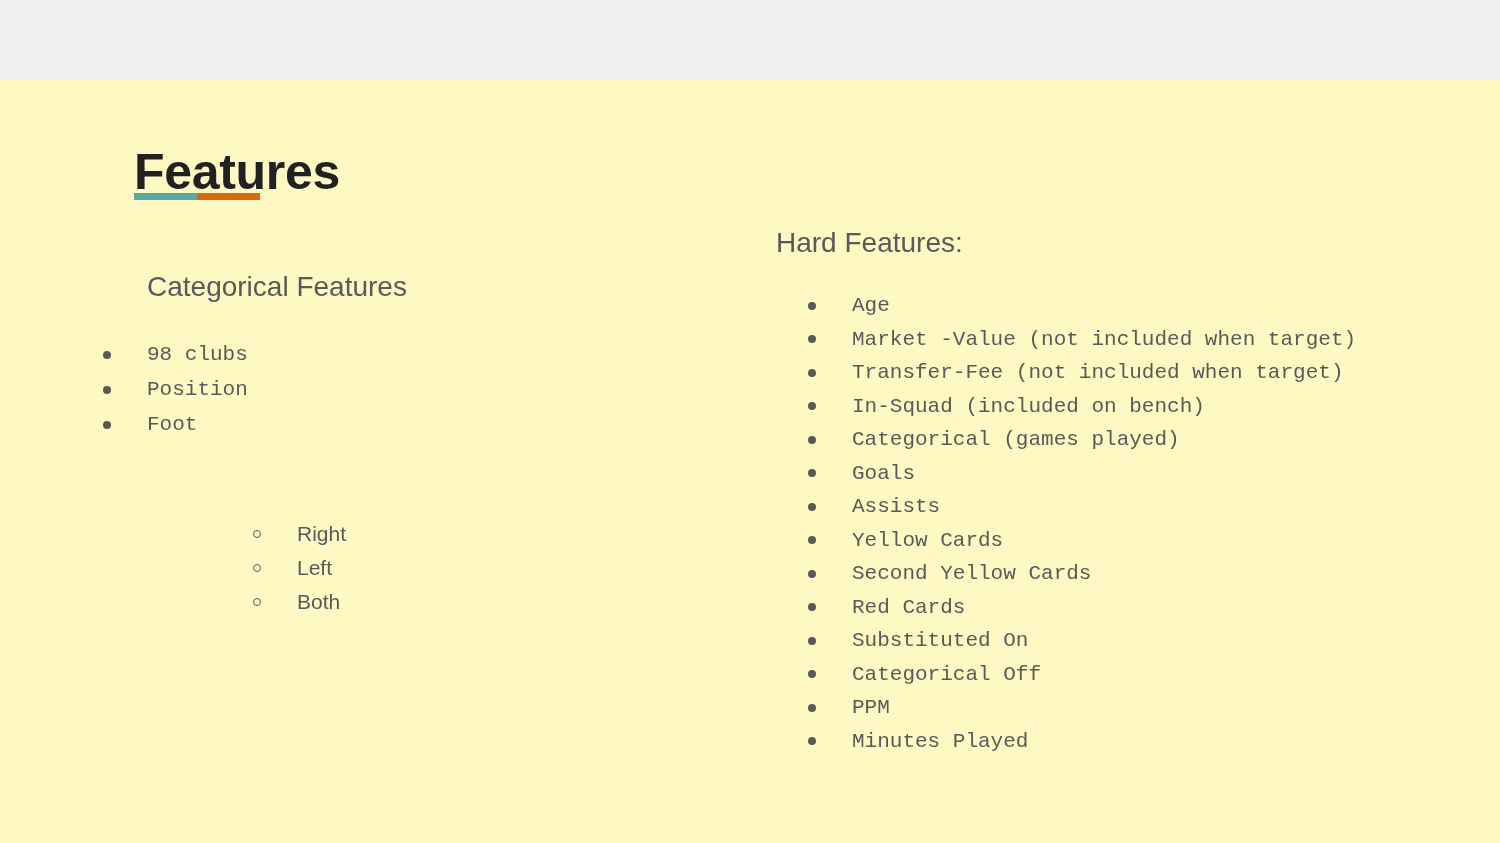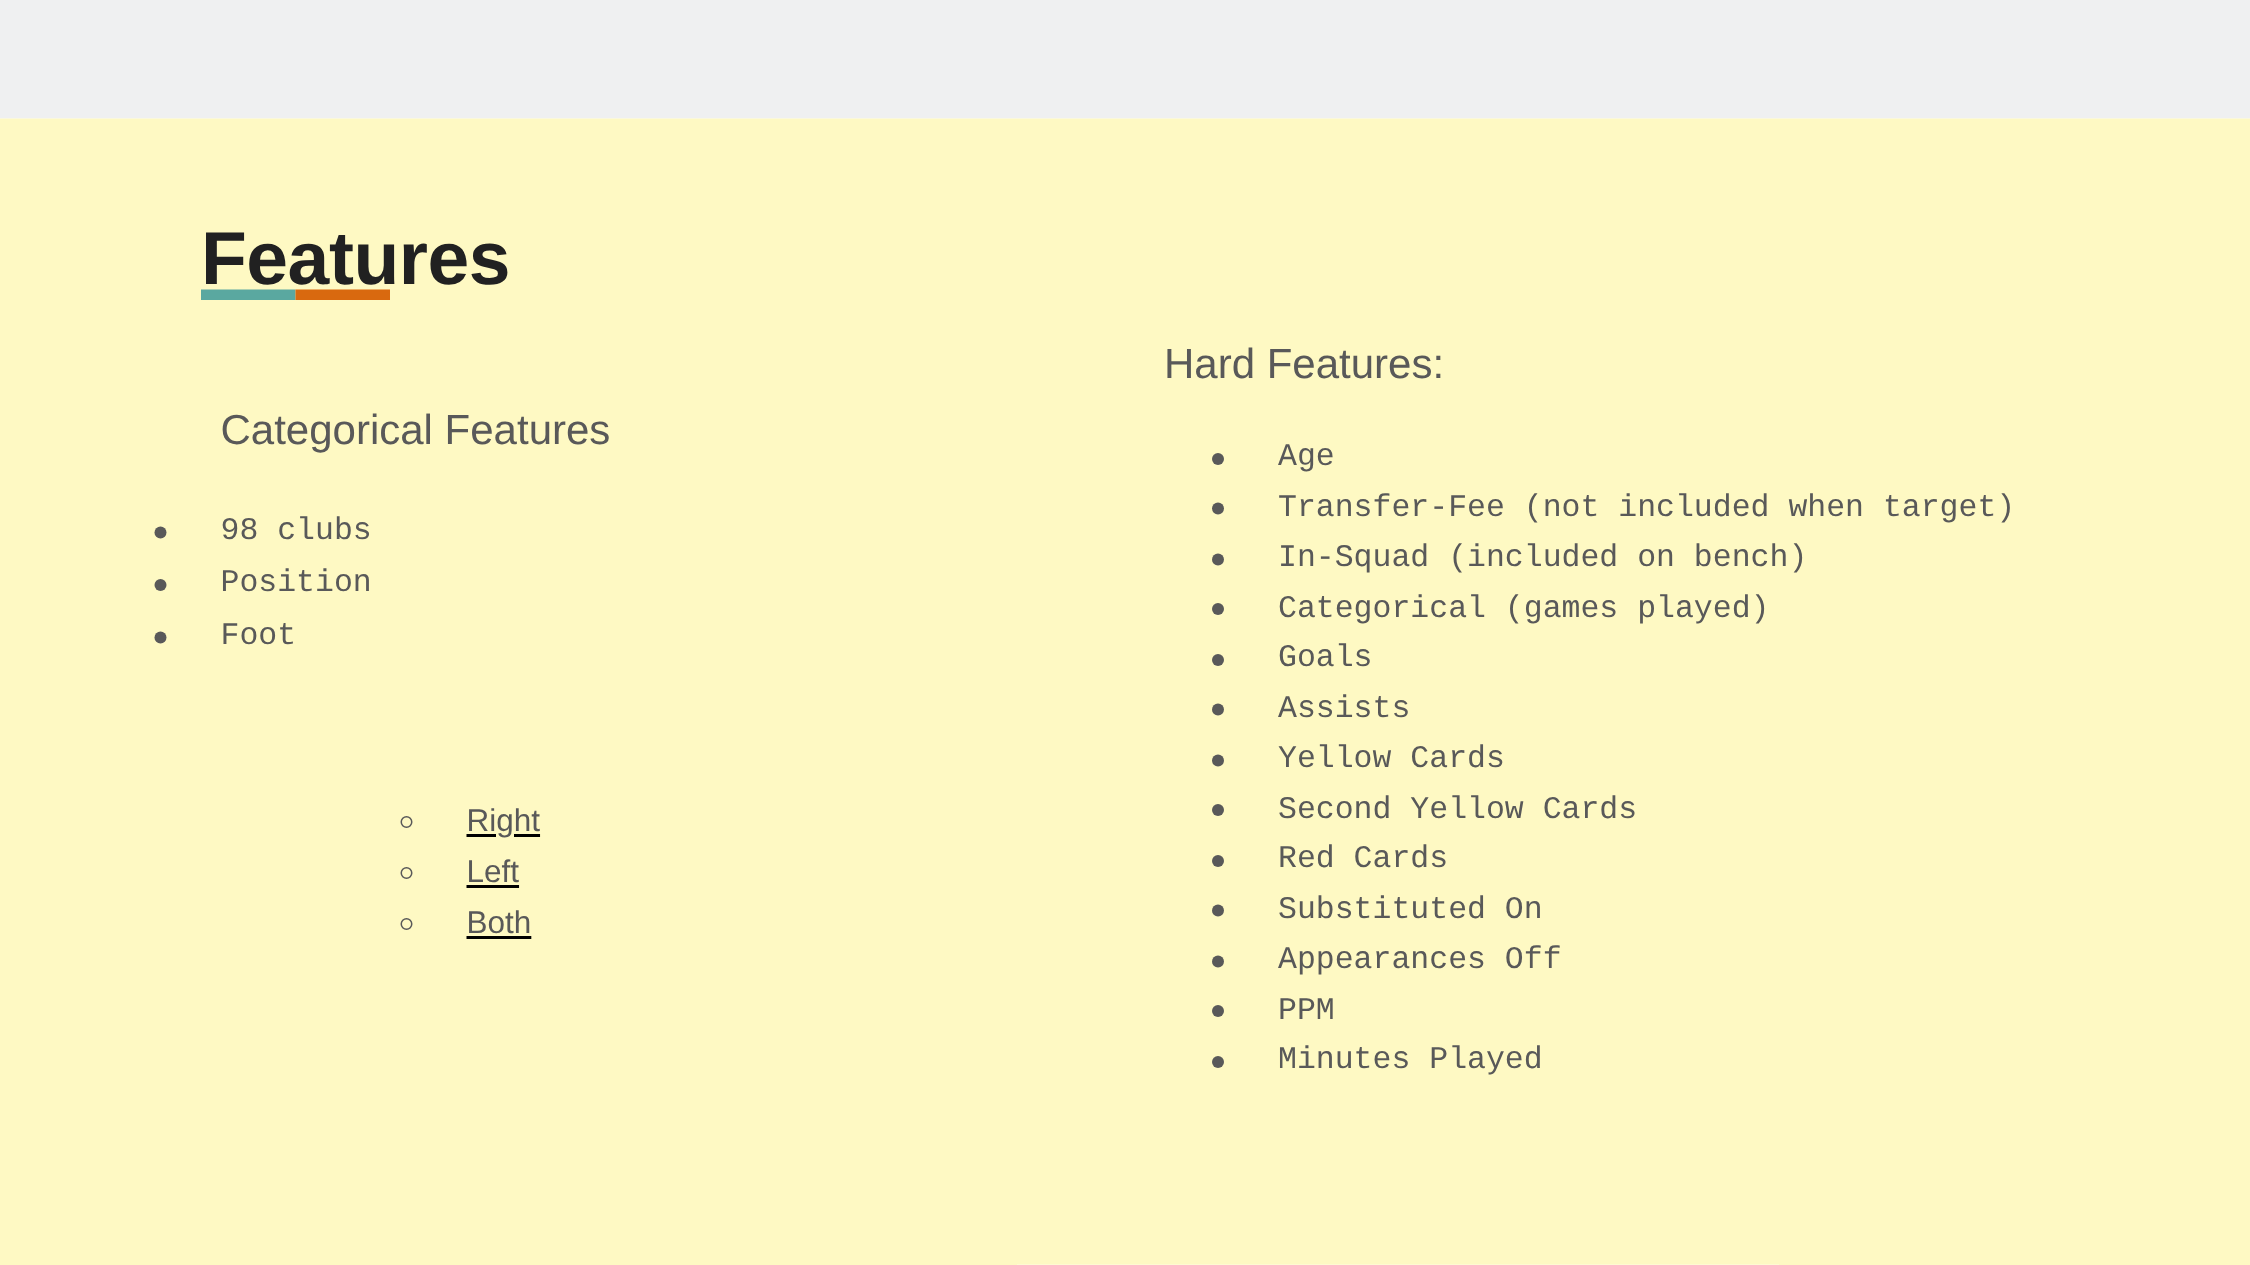--- a/index.html
+++ b/index.html
@@ -109,24 +109,23 @@
     transform: translateY(-50%);
     width: 8px;
     height: 8px;
     border-radius: 50%;
     background: #595959;
   }
 
   
   ul.level2 {
     list-style: none;
-    margin: 14px;
+    margin: 0;
     padding: 0;
     position: absolute;
-    text-decoration: underline;
   }
   ul.level2 > li.item {
     position: relative;
     padding-left: 44px;
     height: 34px;
     display: flex;
     align-items: center;
     font-size: 21px;
     color: #595959;
     white-space: nowrap;
@@ -203,20 +202,24 @@
 
     <div id="right-heading" class="col-heading">Hard Features:</div>
 
     <ul id="right-list" class="bullets level1">
       <li class="item">
         <span class="marker-disc"></span>
         <span>Age</span>
       </li>
       <li class="item">
         <span class="marker-disc"></span>
+        <span>Market -Value (not included when target)</span>
+      </li>
+      <li class="item">
+        <span class="marker-disc"></span>
         <span>Transfer-Fee (not included when target)</span>
       </li>
       <li class="item">
         <span class="marker-disc"></span>
         <span>In-Squad (included on bench)</span>
       </li>
       <li class="item">
         <span class="marker-disc"></span>
         <span>Categorical (games played)</span>
       </li>
@@ -239,21 +242,21 @@
       <li class="item">
         <span class="marker-disc"></span>
         <span>Red Cards</span>
       </li>
       <li class="item">
         <span class="marker-disc"></span>
         <span>Substituted On</span>
       </li>
       <li class="item">
         <span class="marker-disc"></span>
-        <span>Appearances Off</span>
+        <span>Categorical Off</span>
       </li>
       <li class="item">
         <span class="marker-disc"></span>
         <span>PPM</span>
       </li>
       <li class="item">
         <span class="marker-disc"></span>
         <span>Minutes Played</span>
       </li>
     </ul>

